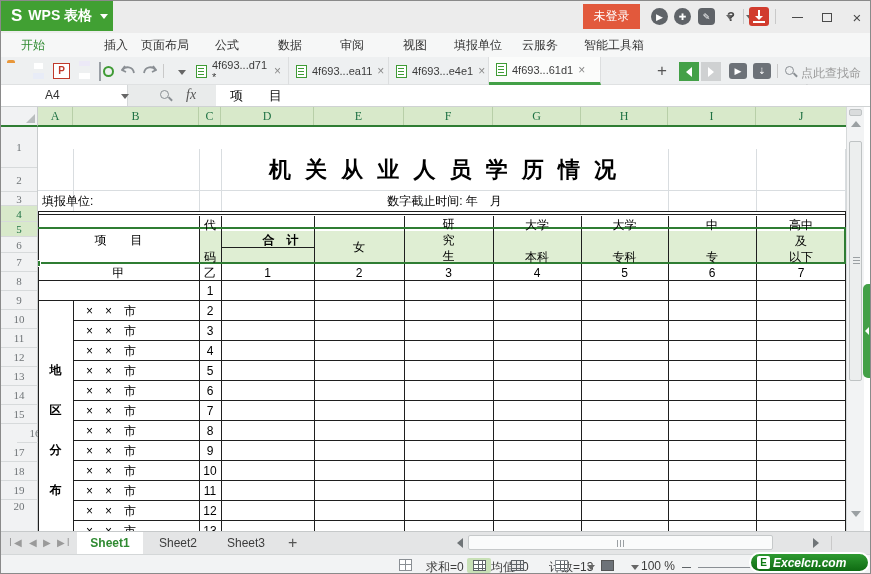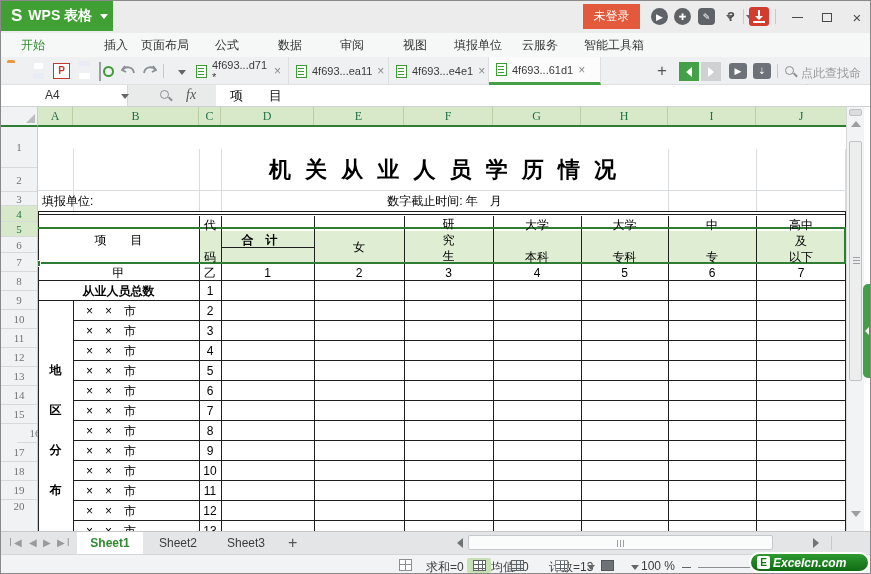--- a/index.html
+++ b/index.html
@@ -326,21 +326,21 @@
     <div class="selborder"></div>
     <div class="handle"></div>
 
     <span class="gtxt b c" style="left:183px;top:6px;width:447px;font-size:22px;line-height:30px;letter-spacing:4px;">机 关 从 业 人 员 学 历 情 况</span>
     <span class="gtxt" style="left:4px;top:44px;">填报单位:</span>
     <span class="gtxt c" style="left:183px;top:44px;width:447px;">数字截止时间: 年　月</span>
 
     <span class="gtxt c" style="left:161px;top:68px;width:22px;">代</span>
     <span class="gtxt c" style="left:161px;top:100px;width:22px;">码</span>
     <span class="gtxt c" style="left:0;top:83px;width:161px;">项　　目</span>
-    <span class="gtxt b c" style="left:175px;top:83px;width:93px;">合　计</span>
+    <span class="gtxt b c" style="left:196px;top:83px;width:93px;">合　计</span>
     <span class="gtxt c" style="left:276px;top:90px;width:90px;">女</span>
     <span class="gtxt c" style="left:366px;top:68px;width:89px;line-height:14px;">研</span>
     <span class="gtxt c" style="left:366px;top:84px;width:89px;line-height:14px;">究</span>
     <span class="gtxt c" style="left:366px;top:100px;width:89px;line-height:14px;">生</span>
     <span class="gtxt c" style="left:455px;top:68px;width:88px;">大学</span>
     <span class="gtxt c" style="left:455px;top:100px;width:88px;">本科</span>
     <span class="gtxt c" style="left:543px;top:68px;width:87px;">大学</span>
     <span class="gtxt c" style="left:543px;top:100px;width:87px;">专科</span>
     <span class="gtxt c" style="left:630px;top:68px;width:88px;">中</span>
     <span class="gtxt c" style="left:630px;top:100px;width:88px;">专</span>
@@ -351,21 +351,20 @@
     <span class="gtxt c" style="left:0;top:116px;width:161px;">甲</span>
     <span class="gtxt c" style="left:161px;top:116px;width:22px;">乙</span>
     <span class="gtxt c" style="left:183px;top:116px;width:93px;">1</span>
     <span class="gtxt c" style="left:276px;top:116px;width:90px;">2</span>
     <span class="gtxt c" style="left:366px;top:116px;width:89px;">3</span>
     <span class="gtxt c" style="left:455px;top:116px;width:88px;">4</span>
     <span class="gtxt c" style="left:543px;top:116px;width:87px;">5</span>
     <span class="gtxt c" style="left:630px;top:116px;width:88px;">6</span>
     <span class="gtxt c" style="left:718px;top:116px;width:90px;">7</span>
 
-    <span class="gtxt b c" style="left:0;top:134px;width:161px;">从业人员总数</span>
     <span class="gtxt c" style="left:161px;top:134px;width:22px;">1</span>
 
     <span class="gtxt" style="left:48px;top:154px;">×　×　市</span>
     <span class="gtxt c" style="left:161px;top:154px;width:22px;">2</span>
     <span class="gtxt" style="left:48px;top:174px;">×　×　市</span>
     <span class="gtxt c" style="left:161px;top:174px;width:22px;">3</span>
     <span class="gtxt" style="left:48px;top:194px;">×　×　市</span>
     <span class="gtxt c" style="left:161px;top:194px;width:22px;">4</span>
     <span class="gtxt" style="left:48px;top:214px;">×　×　市</span>
     <span class="gtxt c" style="left:161px;top:214px;width:22px;">5</span>

